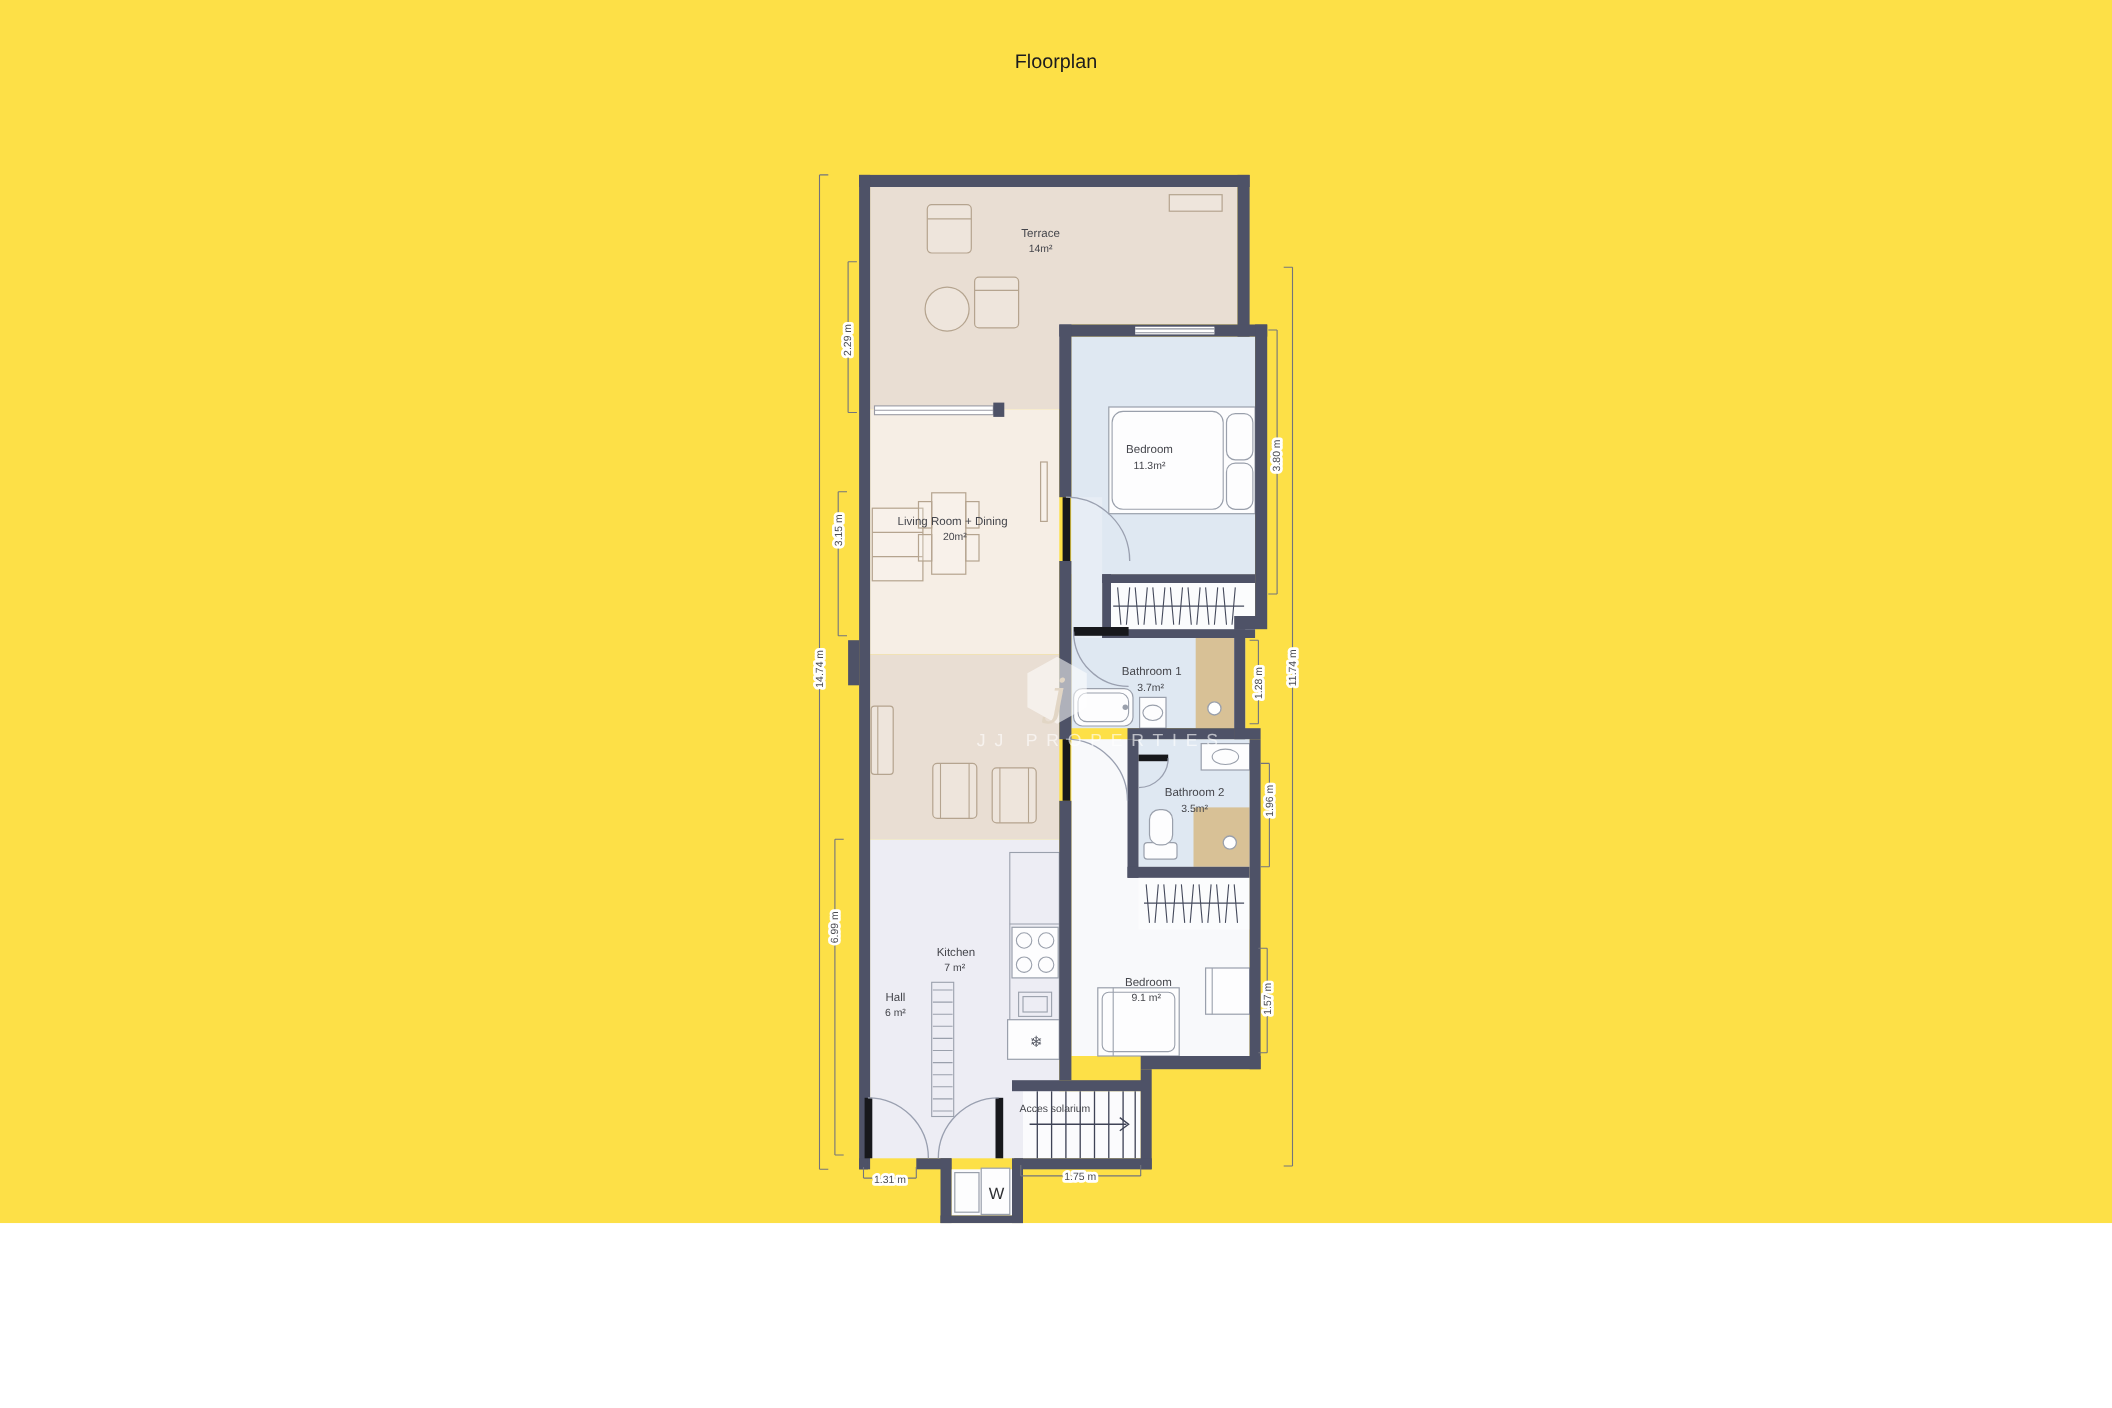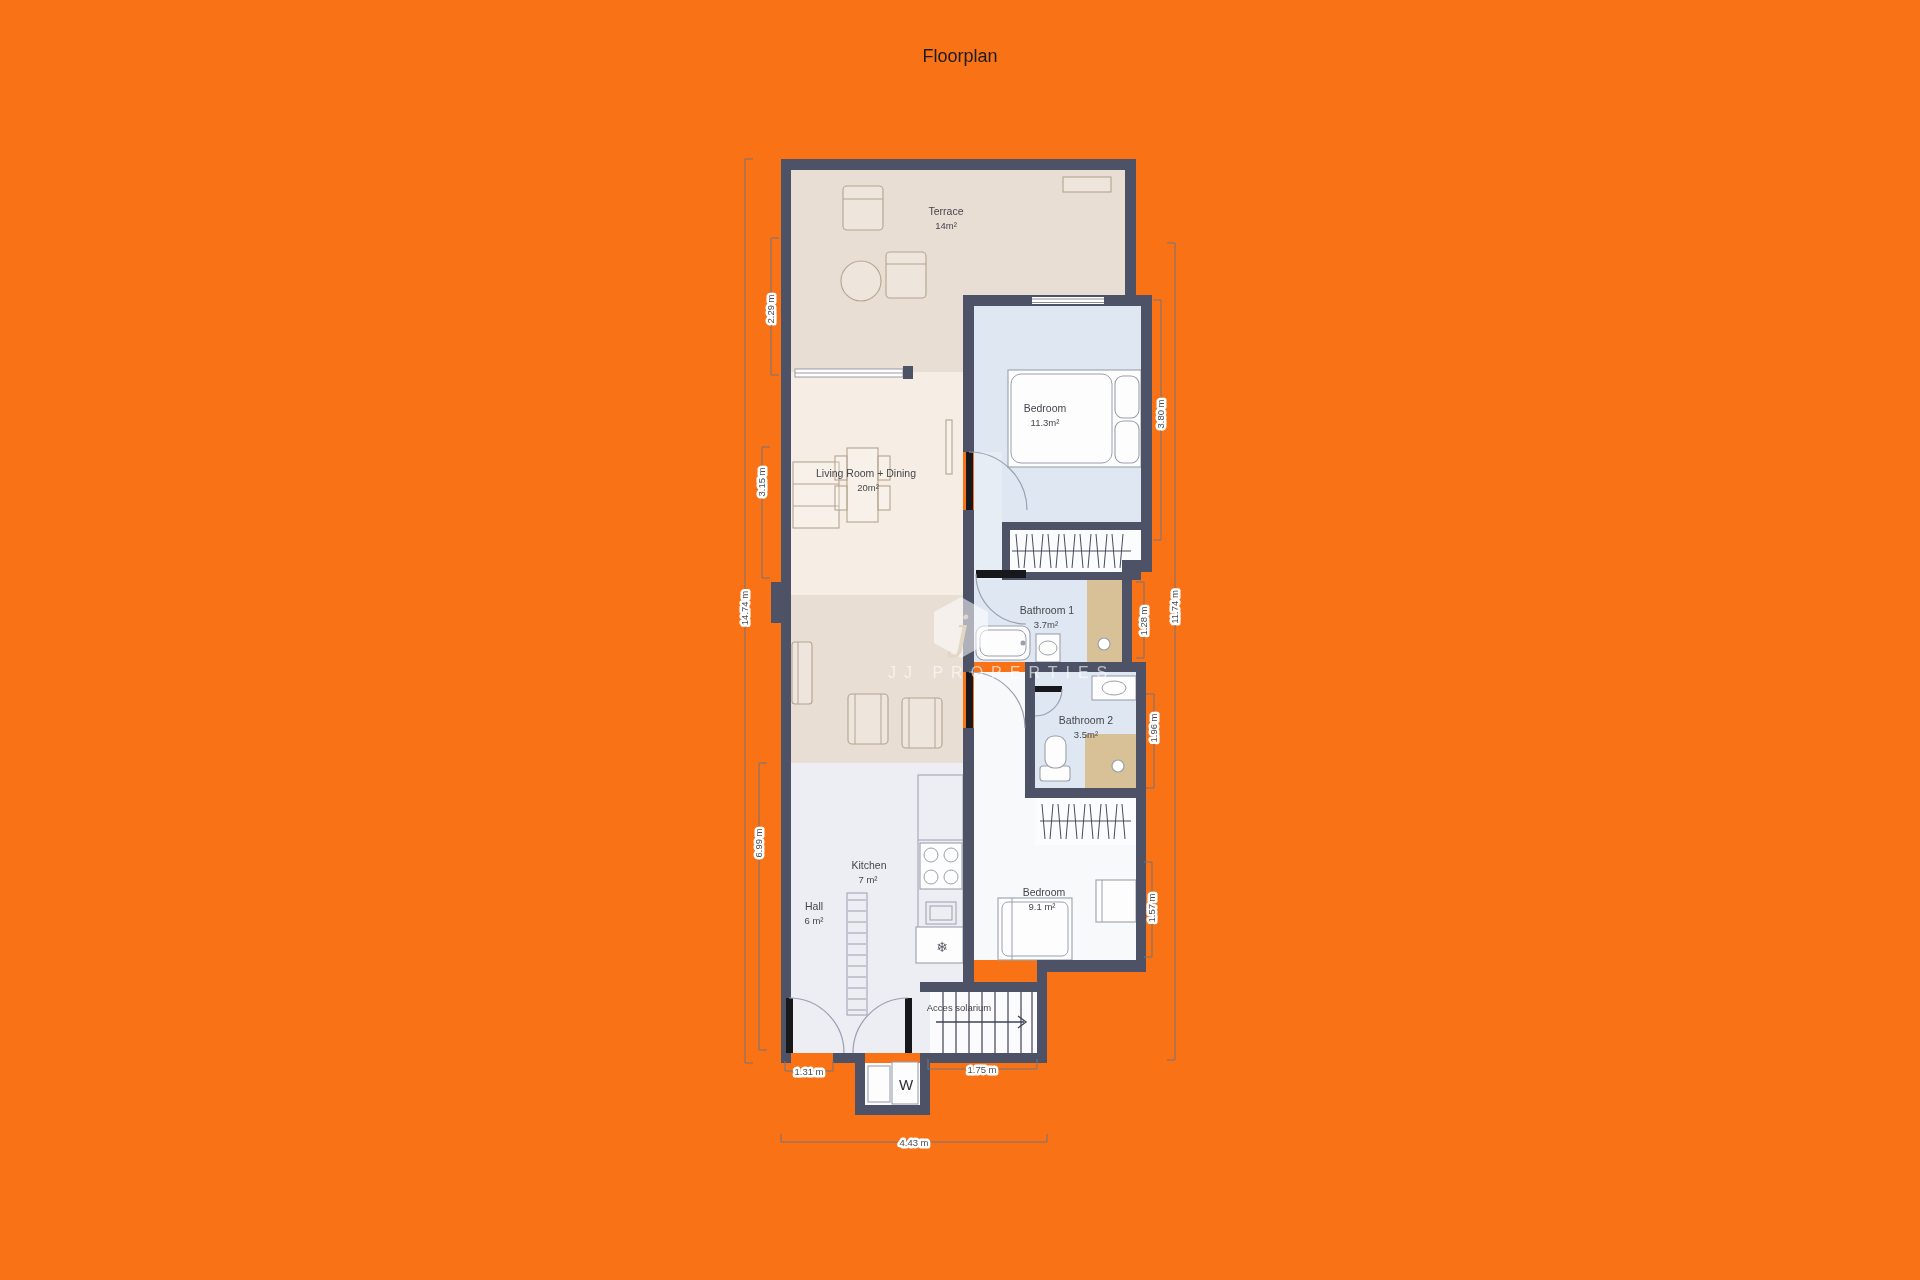--- a/index.html
+++ b/index.html
@@ -1,16 +1,16 @@
 <!DOCTYPE html>
 <html><head>
 <meta charset="utf-8">
 <style>
   html,body{margin:0;padding:0;background:#ffffff;}
-  .stage{position:relative;width:1920px;height:1280px;background:#f97316;overflow:hidden;}
+  .stage{position:relative;width:1920px;height:1112px;background:#fde047;overflow:hidden;}
   svg{display:block;}
   text{font-family:"Liberation Sans", sans-serif;}
   .title-text{font-size:18px;fill:#1c1c1e;}
   .room-name{font-size:10.5px;fill:#45464c;text-anchor:middle;}
   .room-area{font-size:9.5px;fill:#45464c;text-anchor:middle;}
   .dim-text{font-size:9.5px;fill:#4b4c52;text-anchor:middle;paint-order:stroke;stroke:#ffffff;stroke-width:5px;stroke-linejoin:round;}
   .w-label{font-size:15px;fill:#2e2f33;text-anchor:middle;}
   .acces-label{font-size:9.5px;fill:#45464c;text-anchor:middle;}
   .freezer{font-size:14px;fill:#5a5d68;text-anchor:middle;}
   .wm-brand{font-size:16px;fill:rgba(255,255,255,0.62);letter-spacing:8px;}

